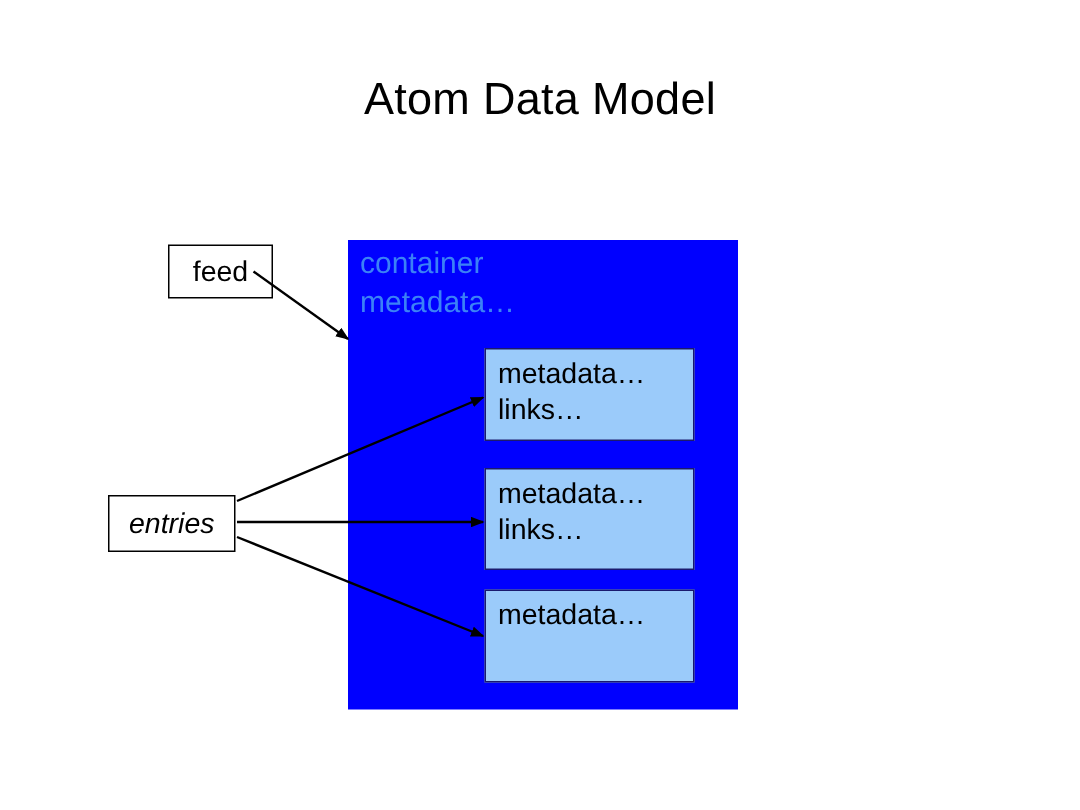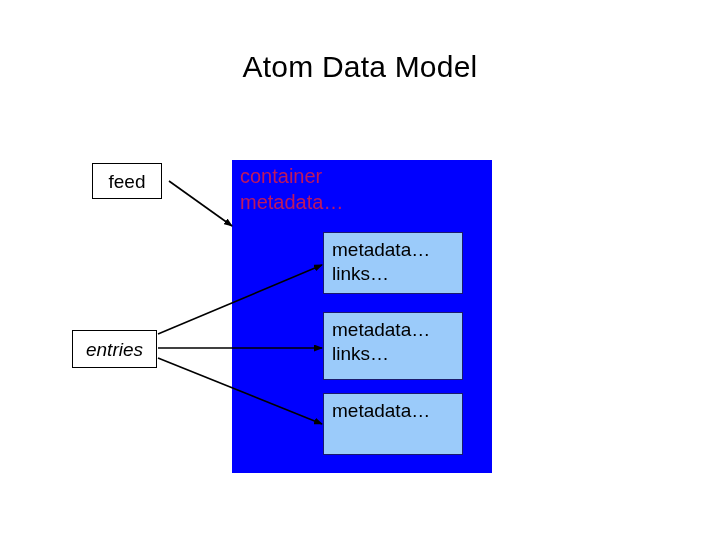--- a/index.html
+++ b/index.html
@@ -49,21 +49,21 @@
     height: 313px;
     background: #0000ff;
     box-sizing: border-box;
   }
   .container-label {
     position: absolute;
     left: 240px;
     top: 164px;
     width: 210px;
     font-size: 20px;
-    color: #be185d;
+    color: #3b82f6;
     line-height: 1.28;
     white-space: pre-line;
   }
 
   
   .entry-box {
     position: absolute;
     left: 323px;
     width: 140px;
     background: #9bcbfa;
@@ -86,21 +86,21 @@
     border: 1px solid #000000;
     box-sizing: border-box;
     color: #000000;
     font-size: 19px;
     display: flex;
     align-items: center;
     justify-content: center;
     line-height: 1;
   }
   #feed-box {
-    left: 92px;
+    left: 112px;
     top: 163px;
     width: 70px;
     height: 36px;
     text-align: right;
   }
   #entries-box {
     left: 72px;
     top: 330px;
     width: 85px;
     height: 38px;

